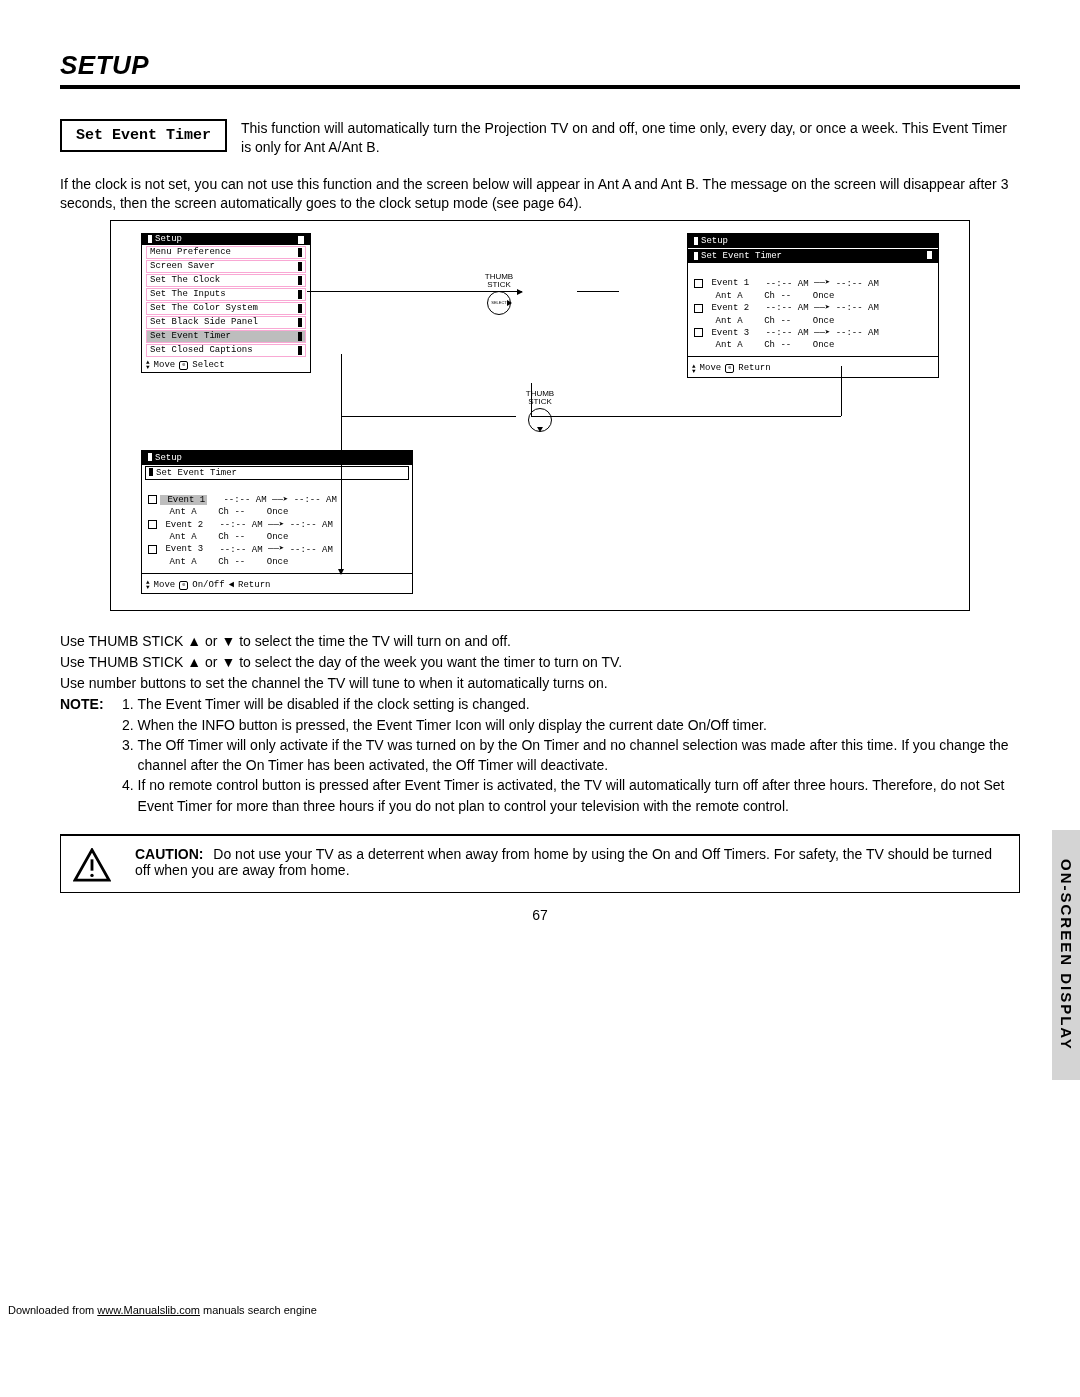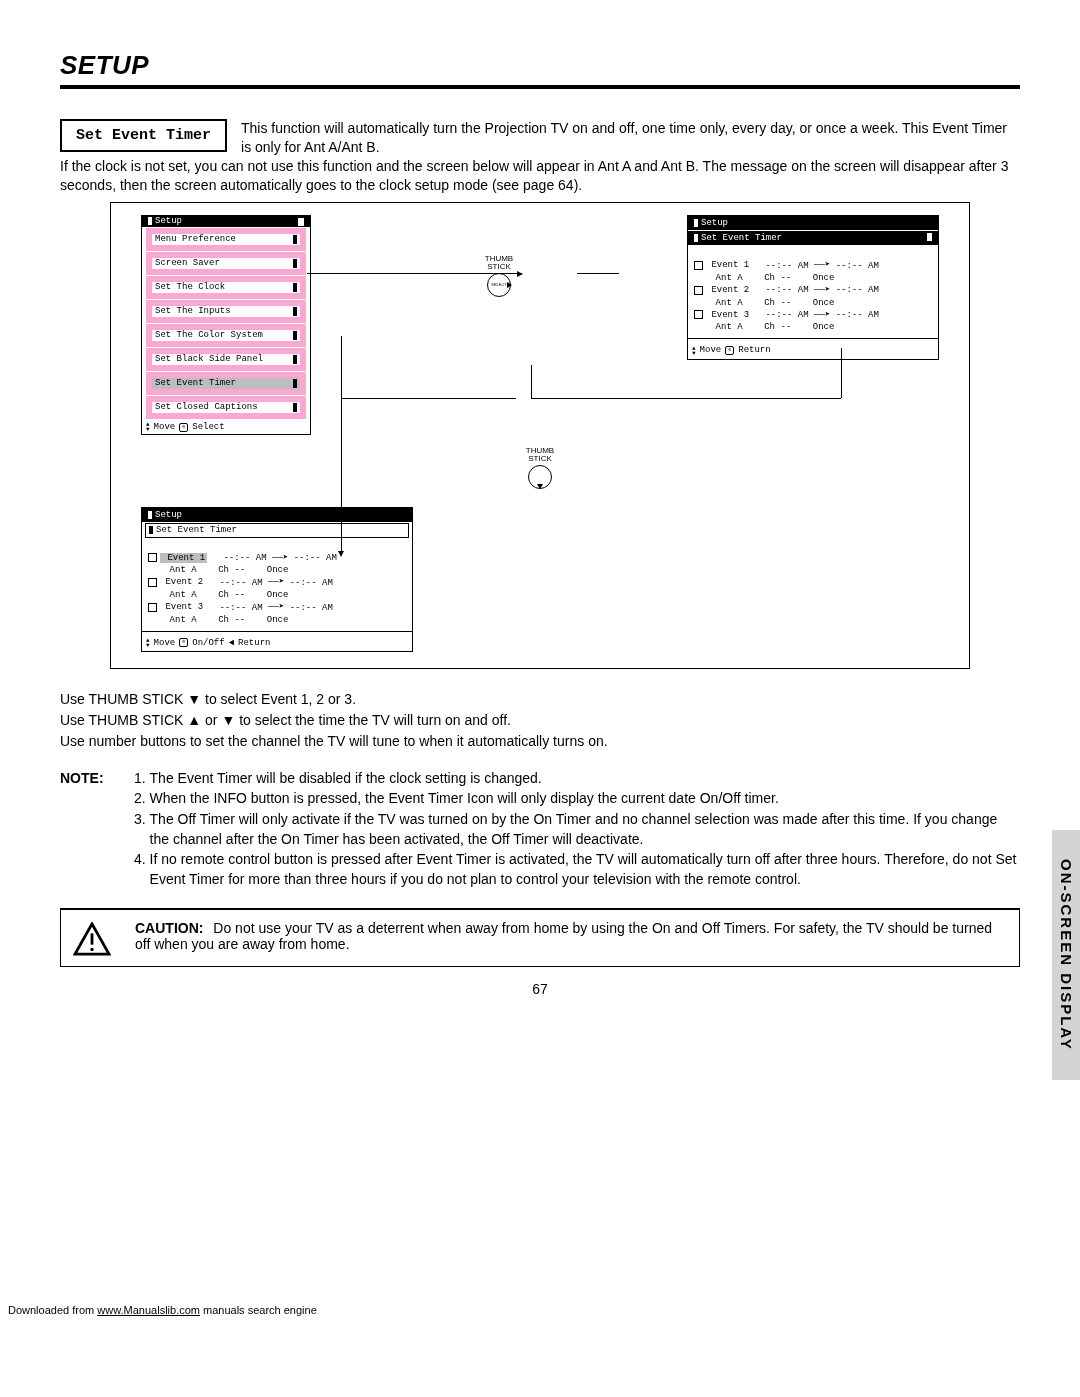--- a/index.html
+++ b/index.html
@@ -39,20 +39,21 @@
   .intro-row {
     display: flex;
     align-items: flex-start;
     margin-top: 30px;
   }
   .intro-text {
     flex: 1;
     line-height: 1.35;
   }
   .para {
+    margin-top: 18px;
     line-height: 1.4;
   }
   .screen1 {
     width: 270px;
     height: 150px;
     border: 1px solid #000;
     margin: 22px auto 28px auto;
     display: flex;
     align-items: center;
     justify-content: center;
@@ -98,21 +99,21 @@
     text-indent: 0;
   }
   .menu-header .rtag {
     float: right;
     width: 6px;
     height: 8px;
     background: #fff;
     margin-top:1px;
   }
   .menu-item {
-    border: 6px solid #f9a8d4;
+    border: 1px solid #f9a8d4;
     margin: 1px 4px;
     padding: 0px 3px;
     display: block;
     height: 11px;
     line-height: 11px;
   }
   .menu-item .ritem{
     float:right;width:4px;height:9px;background:#000;margin-top:1px;
   }
   .menu-item.selected {
@@ -195,23 +196,22 @@
   .diag-row2{
     margin-top: 18px;
   }
   .event-box.wide{ width: 270px; }
 
   .instructions{
     margin-top: 20px;
     line-height: 1.5;
   }
   .note-block{
-    margin-top: 16px;
     display:flex;
-    gap: 28px;
+    gap: 16px;
     line-height:1.45;
   }
   .note-label{
     font-weight:bold;
     white-space:nowrap;
   }
   .note-list{
     margin:0;padding-left:18px;
   }
   .caution-box{
@@ -365,22 +365,22 @@
           <span class="sel-ico">⊙</span>
             <span>On/Off</span>
           <span>◄</span>
             <span>Return</span>
         </div>
       </div>
     </div>
   </div>
 
   <div class="instructions" id="instr-block">
-      <div>Use THUMB STICK ▼ to select Event 1, 2 or 3.</div>
       <div>Use THUMB STICK ▲ or ▼ to select the time the TV will turn on and off.</div>
+      <div>Use THUMB STICK ▲ or ▼ to select the day of the week you want the timer to turn on TV.</div>
       <div>Use number buttons to set the channel the TV will tune to when it automatically turns on.</div>
     </div>
 
   <div class="note-block">
     <div class="note-label">NOTE:</div>
     <ol class="note-list" id="note-list">
         <li>The Event Timer will be disabled if the clock setting is changed.</li>
         <li>When the INFO button is pressed, the Event Timer Icon will only display the current date On/Off timer.</li>
         <li>The Off Timer will only activate if the TV was turned on by the On Timer and no channel selection was made after this time.  If you change the channel after the On Timer has been activated, the Off Timer will deactivate.</li>
         <li>If no remote control button is pressed after Event Timer is activated, the TV will automatically turn off after three hours.  Therefore, do not Set Event Timer for more than three hours if you do not plan to control your television with the remote control.</li>

